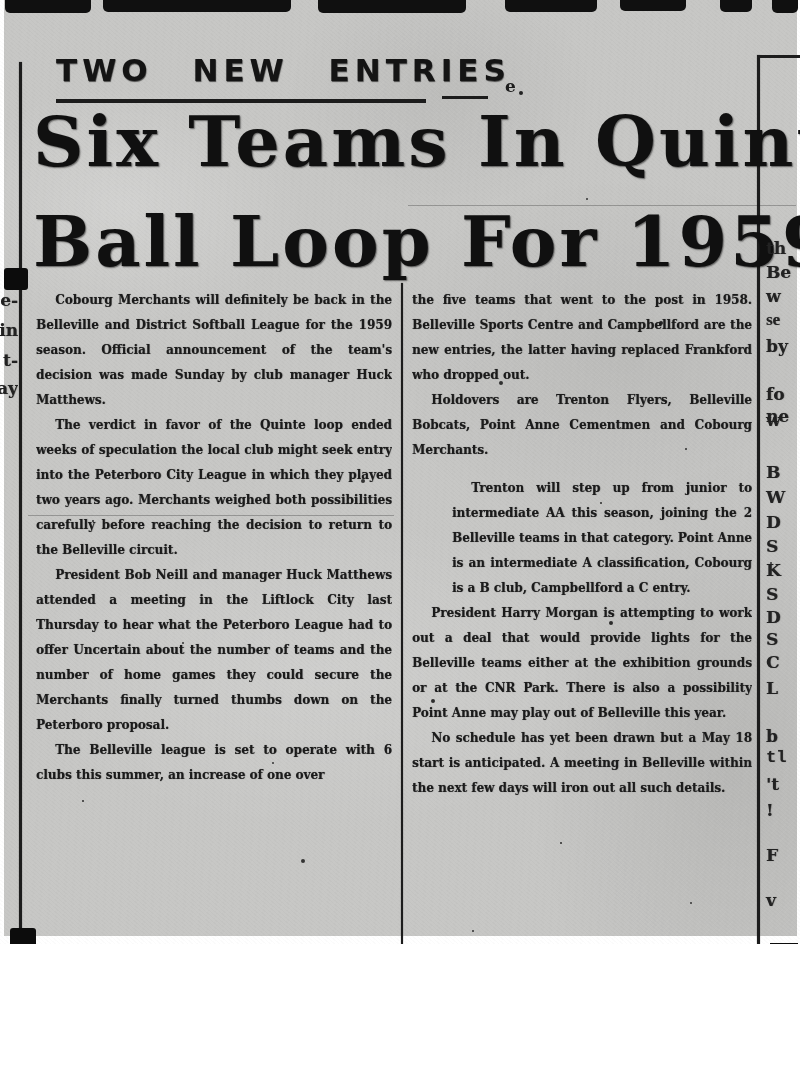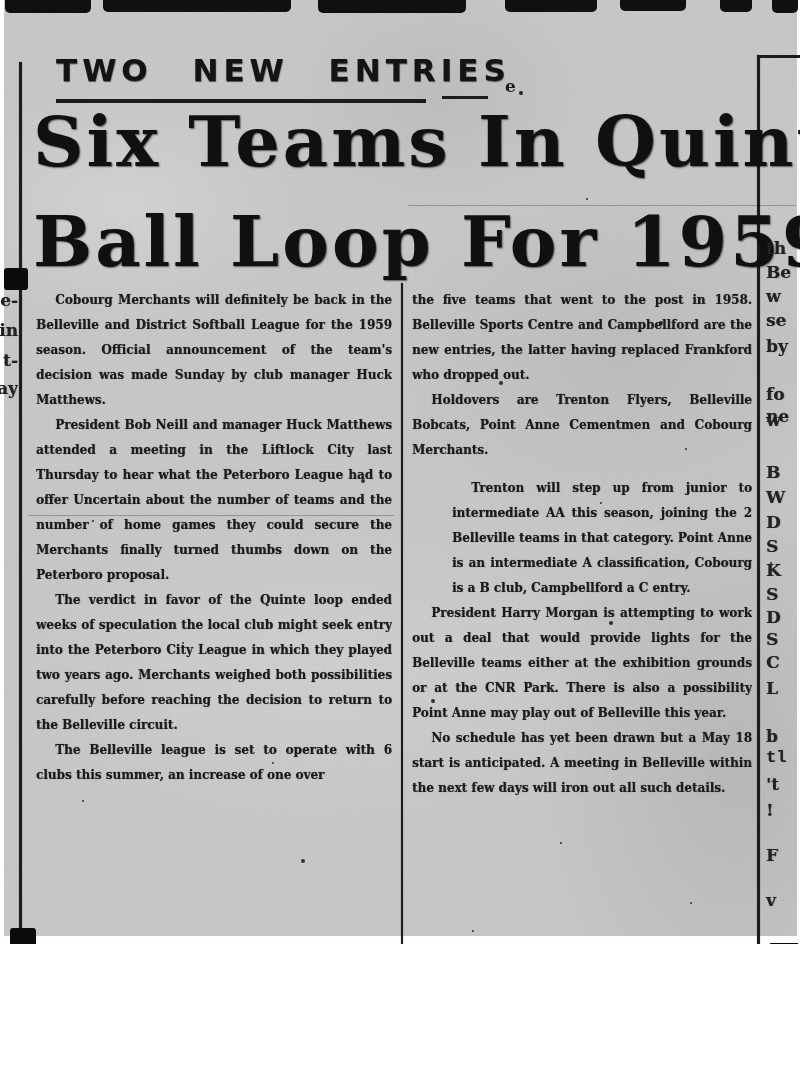--- a/index.html
+++ b/index.html
@@ -85,22 +85,22 @@
   <h1 class="headline">
     <div>Six Teams In Quinte</div>
     <div>Ball Loop For 1959</div>
   </h1>
 
   <div class="scratch" style="left:408px;top:205px;width:388px;"></div>
   <div class="scratch" style="left:28px;top:515px;width:366px;"></div>
 
   <div class="col col-left">
       <p class="para">Cobourg Merchants will definitely be back in the Belleville and District Softball League for the 1959 season.  Official announcement of the team's decision was made Sunday by club manager Huck Matthews.</p>
+      <p class="para">The verdict in favor of the Quinte loop ended weeks of speculation the local club might seek entry into the Peterboro City League in which they played two years ago.  Merchants weighed both possibilities carefully before reaching the decision to return to the Belleville circuit.</p>
       <p class="para">President Bob Neill and manager Huck Matthews attended a meeting in the Liftlock City last Thursday to hear what the Peterboro League had to offer Uncertain about the number of teams and the number of home games they could secure the Merchants finally turned thumbs down on the Peterboro proposal.</p>
-      <p class="para">The verdict in favor of the Quinte loop ended weeks of speculation the local club might seek entry into the Peterboro City League in which they played two years ago.  Merchants weighed both possibilities carefully before reaching the decision to return to the Belleville circuit.</p>
       <p class="para">The Belleville league is set to operate with 6 clubs this summer, an increase of one  over</p>
     </div>
   <div class="col col-right">
       <p class="para">the five teams that went to the post in 1958. Belleville Sports Centre and Campbellford are the new entries, the latter having replaced Frankford who dropped out.</p>
       <p class="para">Holdovers are Trenton Flyers, Belleville Bobcats, Point Anne Cementmen and Cobourg Merchants.</p>
       <p class="para">Trenton will step up from junior to intermediate AA this season, joining the 2 Belleville teams in that category.  Point Anne is an intermediate A classification, Cobourg is a B club, Campbellford a C entry.</p>
       <p class="para">President Harry Morgan is attempting to work out a deal that would provide lights for the Belleville teams either at the exhibition grounds or at the CNR Park. There is also a possibility Point Anne may play out of Belleville this year.</p>
       <p class="para">No schedule has yet been drawn but a May 18 start is anticipated. A meeting in Belleville within the next few days will iron out all such details.</p>
     </div>
 
@@ -110,21 +110,21 @@
       <span class="frag" style="top: 350px;">t-</span>
       <span class="frag" style="top: 378px;">ay</span>
       <span class="frag" style="top: 988px;">he</span>
       <span class="frag" style="top: 1014px;">the</span>
       <span class="frag" style="top: 1040px;">key</span>
     </div>
   <div class="frag-right">
       <span class="frag" style="top: 238px;">th</span>
       <span class="frag" style="top: 262px;">Be</span>
       <span class="frag" style="top: 286px;">w</span>
-      <span class="frag" style="top: 310px;">se</span>
+      <span class="frag" style="top: 310px; font-family: Liberation Serif, serif;">se</span>
       <span class="frag" style="top: 336px;">by</span>
       <span class="frag" style="top: 360px; margin-top: 46px;">ne</span>
       <span class="frag" style="top: 384px;">fo</span>
       <span class="frag" style="top: 410px;">w</span>
       <span class="frag" style="top: 462px;">B</span>
       <span class="frag" style="top: 487px;">W</span>
       <span class="frag" style="top: 512px;">D</span>
       <span class="frag" style="top: 536px;">S</span>
       <span class="frag" style="top: 560px;">K</span>
       <span class="frag" style="top: 584px;">S</span>

